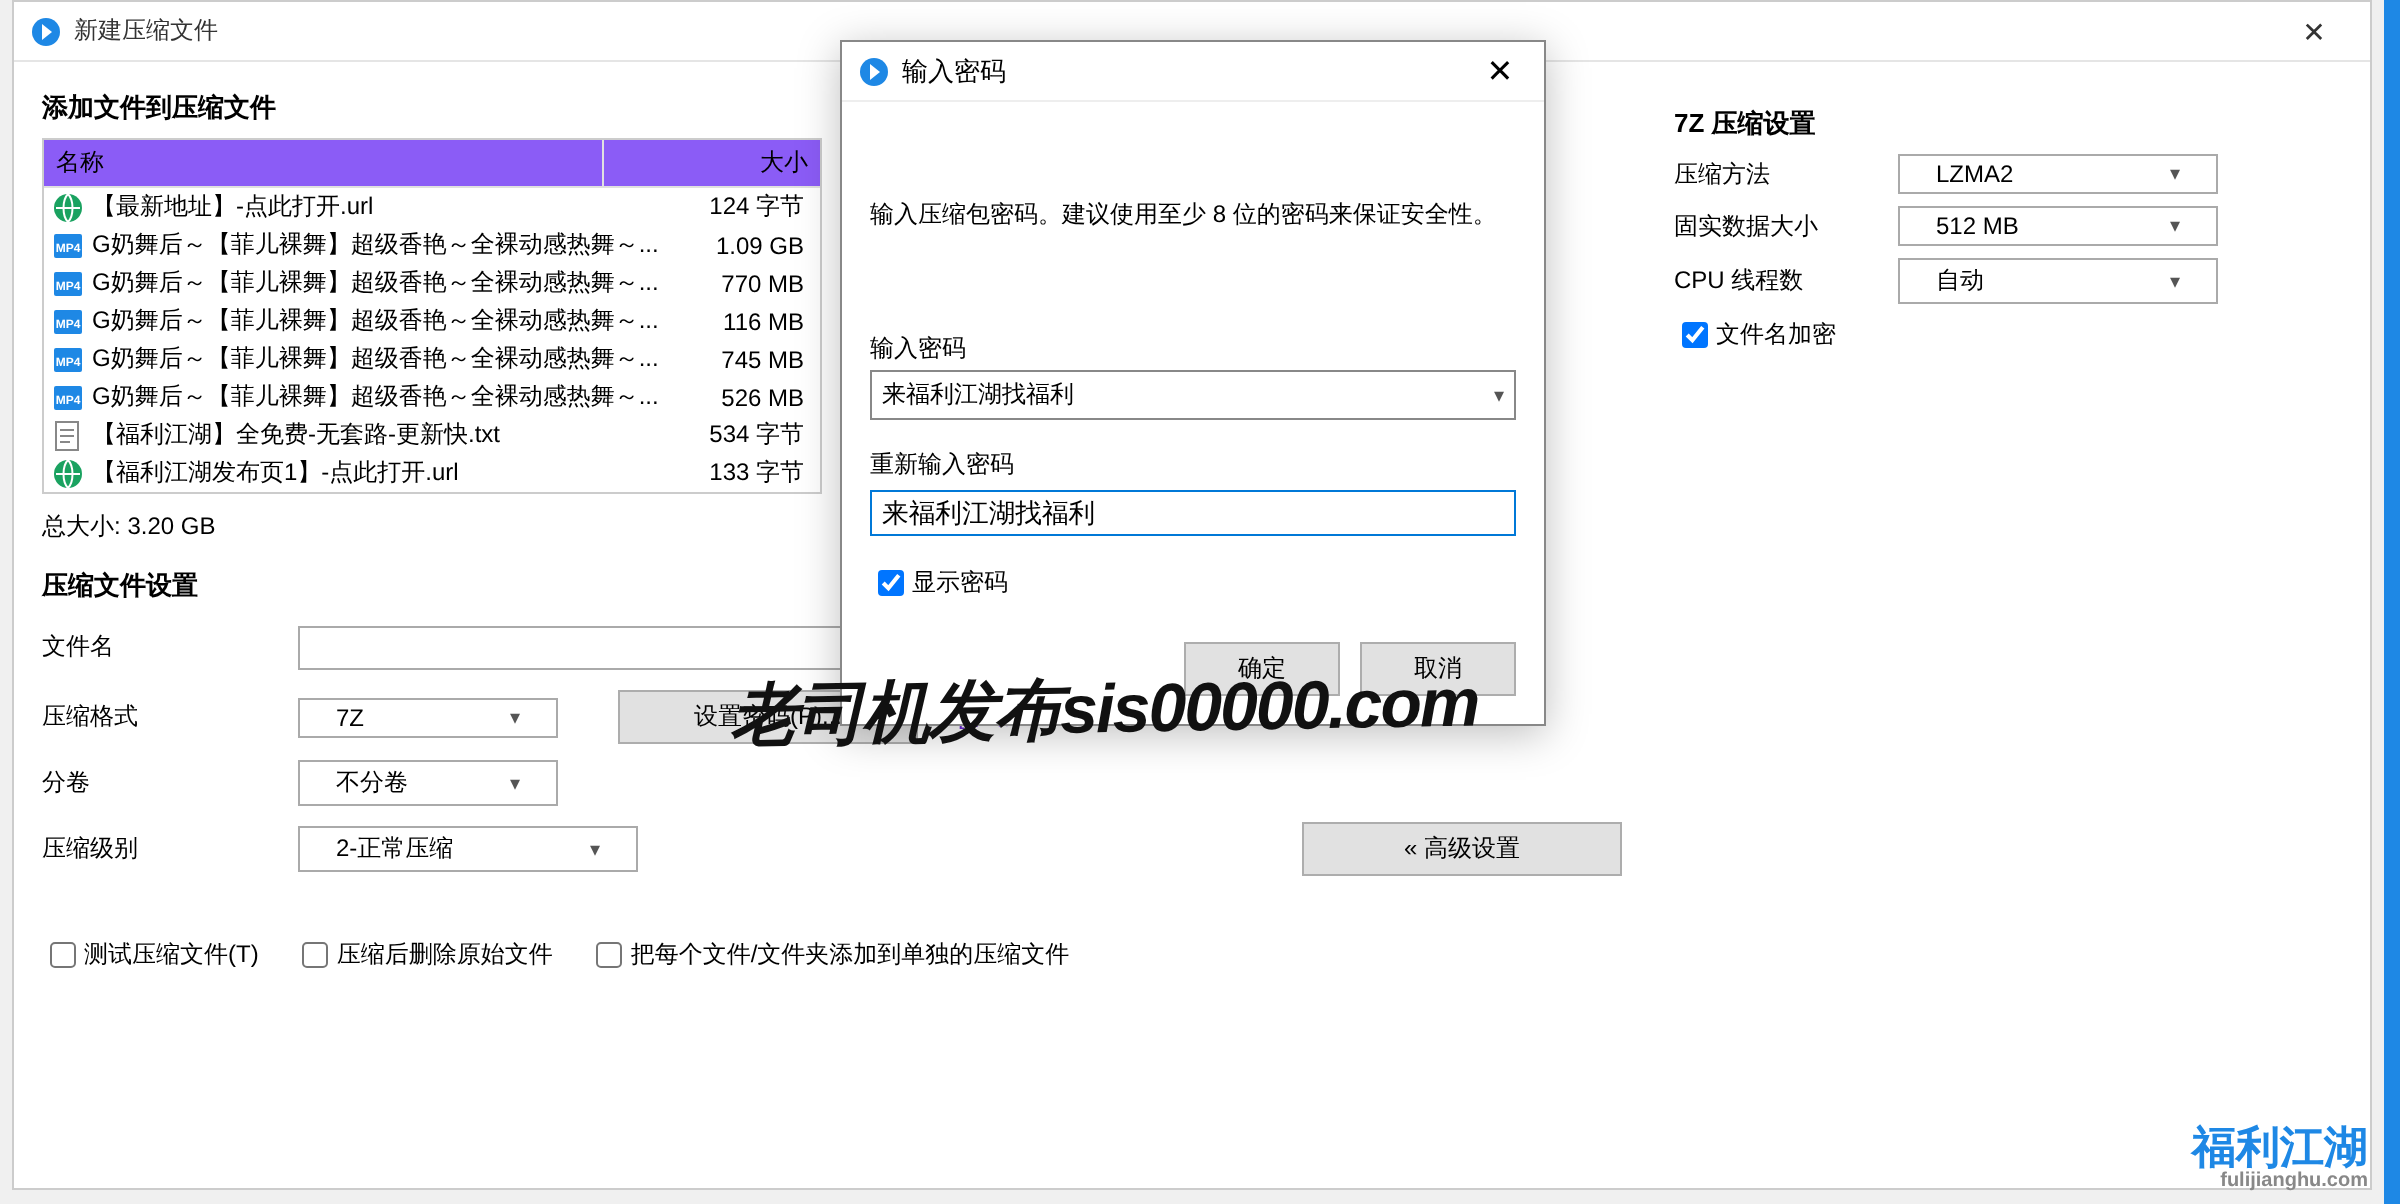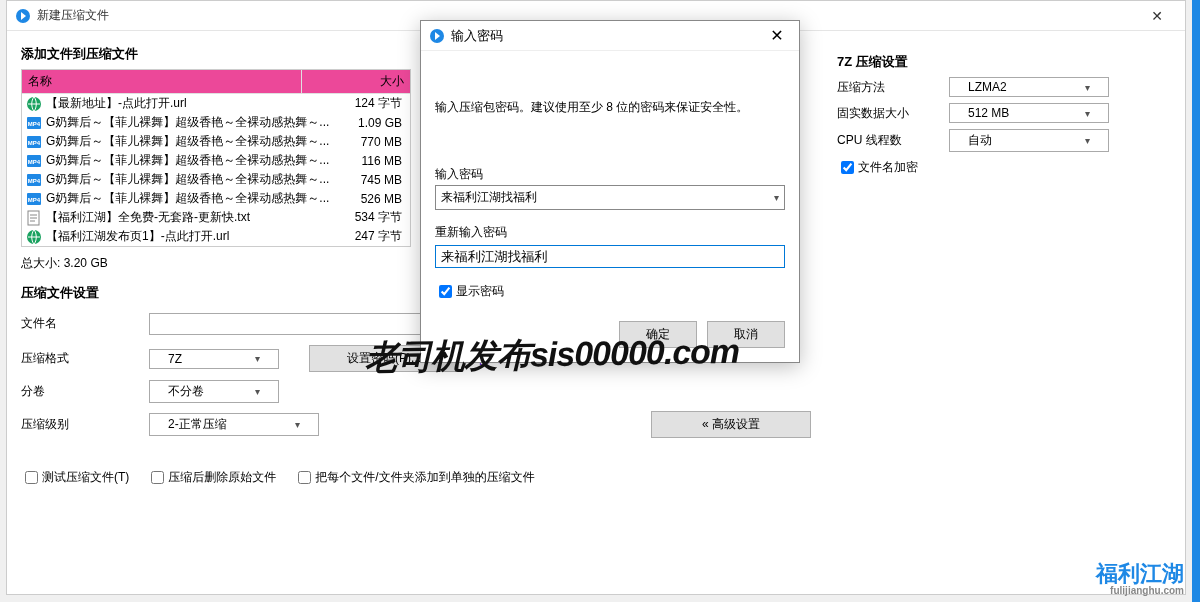--- a/index.html
+++ b/index.html
@@ -5,21 +5,21 @@
 * { box-sizing: border-box; font-family: "Microsoft YaHei", "Segoe UI", sans-serif; }
 body { margin: 0; background: #f0f0f0; width: 1200px; height: 602px; overflow: hidden; position: relative; font-size: 12px; }
 .main-window { position: absolute; top: 0; left: 6px; width: 1180px; height: 595px; background: #fff; border: 1px solid #ccc; }
 .titlebar { height: 30px; display: flex; align-items: center; padding: 0 8px; border-bottom: 1px solid #e5e5e5; }
 .titlebar .icon { width: 16px; height: 16px; margin-right: 6px; }
 .titlebar .title { flex: 1; font-size: 12px; color: #333; }
 .titlebar .close { width: 40px; text-align: center; font-size: 14px; color: #333; cursor: pointer; }
 .content { padding: 10px 14px; }
 .section-label { font-size: 13px; font-weight: bold; margin: 4px 0 6px; }
 .filelist { border: 1px solid #ccc; width: 390px; }
-.filelist-header { display: flex; background: #ec4899; border-bottom: 1px solid #e0e0e0; font-size: 12px; gap: 36px; }
+.filelist-header { display: flex; background: #8b5cf6; border-bottom: 1px solid #e0e0e0; font-size: 12px; gap: 36px; }
 .filelist-header .col-name { flex: 1; padding: 3px 6px; border-right: 1px solid #e0e0e0; }
 .filelist-header .col-size { width: 72px; padding: 3px 6px; text-align: right; }
 .filelist-body { max-height: 170px; overflow: hidden; }
 .file-row { display: flex; align-items: center; padding: 1px 4px; font-size: 12px; }
 .file-row .fi { width: 16px; height: 16px; margin-right: 4px; flex-shrink: 0; }
 .file-row .fn { flex: 1; white-space: nowrap; overflow: hidden; text-overflow: ellipsis; }
 .file-row .fs { width: 72px; text-align: right; padding-right: 4px; }
 .total { margin: 8px 0 12px; font-size: 12px; }
 .settings-row { display: flex; align-items: center; margin: 8px 0; font-size: 12px; }
 .settings-row .lbl { width: 128px; }
@@ -27,21 +27,21 @@
 .selectbox { border: 1px solid #aaa; padding: 2px 18px; font-size: 12px; background: #fff; display: flex; align-items: center; justify-content: space-between; }
 .btn { border: 1px solid #adadad; background: #e1e1e1; padding: 4px 14px; font-size: 12px; cursor: pointer; text-align: center; }
 .chk { display: inline-flex; align-items: center; margin-right: 18px; font-size: 12px; }
 .chk input { margin-right: 4px; }
 .right-panel { position: absolute; top: 48px; left: 830px; width: 340px; }
 .right-panel .row { display: flex; align-items: center; margin: 6px 0; font-size: 12px; }
 .right-panel .row .lbl2 { width: 112px; }
 .right-panel .sel2 { width: 160px; }
 .footer { position: absolute; bottom: 10px; left: 14px; right: 14px; display: flex; align-items: center; }
 .footer .more { flex: 1; }
-.dialog { position: absolute; top: 20px; left: 420px; width: 380px; background: #fff; border: 1px solid #888; box-shadow: 0 4px 20px rgba(0,0,0,.25); z-index: 10; }
+.dialog { position: absolute; top: 20px; left: 420px; width: 353px; background: #fff; border: 1px solid #888; box-shadow: 0 4px 20px rgba(0,0,0,.25); z-index: 10; }
 .dialog .dlg-title { height: 30px; display: flex; align-items: center; padding: 0 8px; background: #fff; border-bottom: 1px solid #eee; }
 .dialog .dlg-title .t { flex: 1; font-size: 13px; }
 .dialog .dlg-title .x { width: 28px; text-align: center; font-size: 16px; cursor: pointer; }
 .dialog .dlg-body { padding: 12px 14px; font-size: 12px; }
 .dialog .hint { margin-bottom: 50px; margin-top: 36px; }
 .dialog .pw-input { width: 100%; border: 1px solid #888; padding: 3px 5px; margin: 2px 0 14px; }
 .dialog .pw-input.focus { border: 1px solid #0078d7; }
 .dialog .dlg-label { margin-bottom: 2px; display: block; }
 .dialog .dlg-btns { display: flex; justify-content: flex-end; gap: 10px; padding: 8px 14px 14px; }
 .watermark1 { position: absolute; top: 332px; left: 365px; font-size: 34px; font-weight: 900; color: #111; z-index: 20; font-style: italic; letter-spacing: -1px; pointer-events: none; transform: rotate(-1deg); }
@@ -134,21 +134,21 @@
             </svg>
             <span class="fn">【福利江湖】全免费-无套路-更新快.txt</span>
             <span class="fs">534 字节</span>
           </div>
           <div class="file-row">
             <svg class="fi fi-url" viewBox="0 0 16 16">
               <circle cx="8" cy="8" r="7"></circle>
               <path d="M2 8h12M8 1c3 3 3 11 0 14M8 1c-3 3-3 11 0 14" stroke="#fff" fill="none"></path>
             </svg>
             <span class="fn">【福利江湖发布页1】-点此打开.url</span>
-            <span class="fs">247 字节</span>
+            <span class="fs">133 字节</span>
           </div>
         </div>
     </div>
 
     <div class="total">
       <span>总大小:</span>
       <span>3.20 GB</span>
     </div>
 
     <div class="section-label">压缩文件设置</div>

